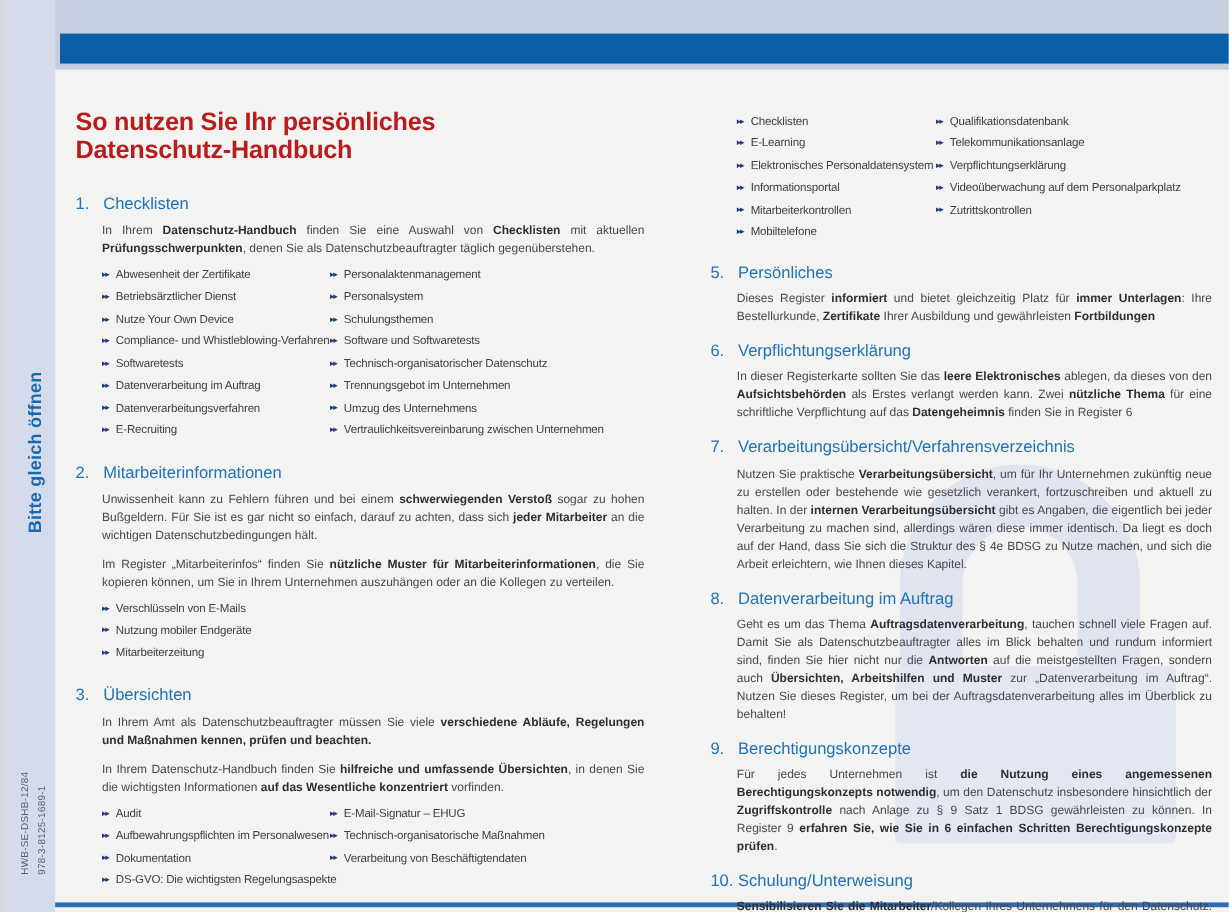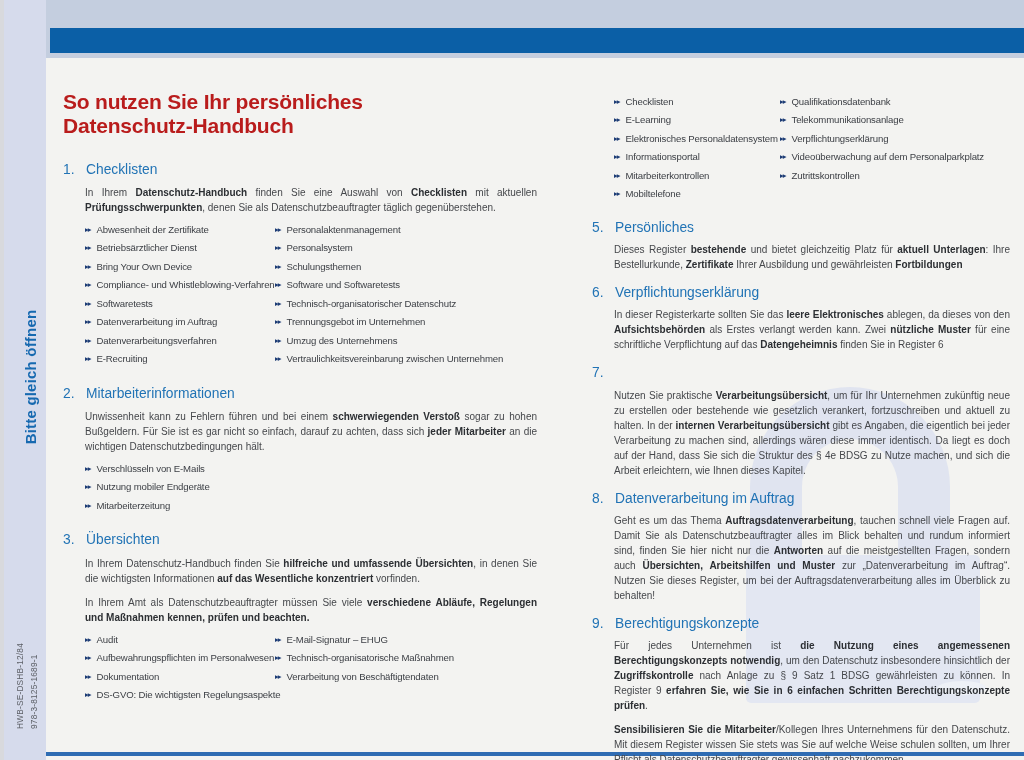--- a/index.html
+++ b/index.html
@@ -104,21 +104,21 @@
               <div class="bullet">
                 <span class="bullet-icon">▸▸</span>
                 <span class="bullet-label">Abwesenheit der Zertifikate</span>
               </div>
               <div class="bullet">
                 <span class="bullet-icon">▸▸</span>
                 <span class="bullet-label">Betriebsärztlicher Dienst</span>
               </div>
               <div class="bullet">
                 <span class="bullet-icon">▸▸</span>
-                <span class="bullet-label">Bring Your Own Device</span>
+                <span class="bullet-label">Nutze Your Own Device</span>
               </div>
               <div class="bullet">
                 <span class="bullet-icon">▸▸</span>
                 <span class="bullet-label">Compliance- und Whistleblowing-Verfahren</span>
               </div>
               <div class="bullet">
                 <span class="bullet-icon">▸▸</span>
                 <span class="bullet-label">Softwaretests</span>
               </div>
               <div class="bullet">
@@ -169,20 +169,21 @@
               </div>
             </div>
           </div>
         </div>
         <div class="section">
           <div class="heading">
             <span class="num">2.</span>
             <span class="htitle">Mitarbeiterinformationen</span>
           </div>
           <p class="para"><span>Unwissenheit kann zu Fehlern führen und bei einem </span><b>schwerwiegenden Verstoß</b><span> sogar zu hohen Bußgeldern. Für Sie ist es gar nicht so einfach, darauf zu achten, dass sich </span><b>jeder Mitarbeiter</b><span> an die wichtigen Datenschutzbedingungen hält.</span></p>
+          <p class="para"><span>Im Register „Mitarbeiterinfos“ finden Sie </span><b>nützliche Muster für Mitarbeiterinformationen</b><span>, die Sie kopieren können, um Sie in Ihrem Unternehmen auszuhängen oder an die Kollegen zu verteilen.</span></p>
           <div class="bullet-cols">
             <div class="bullet-col c1w">
               <div class="bullet">
                 <span class="bullet-icon">▸▸</span>
                 <span class="bullet-label">Verschlüsseln von E-Mails</span>
               </div>
               <div class="bullet">
                 <span class="bullet-icon">▸▸</span>
                 <span class="bullet-label">Nutzung mobiler Endgeräte</span>
               </div>
@@ -191,22 +192,22 @@
                 <span class="bullet-label">Mitarbeiterzeitung</span>
               </div>
             </div>
           </div>
         </div>
         <div class="section">
           <div class="heading">
             <span class="num">3.</span>
             <span class="htitle">Übersichten</span>
           </div>
+          <p class="para"><span>In Ihrem Amt als Datenschutzbeauftragter müssen Sie viele </span><b>verschiedene Abläufe, Regelungen und Maßnahmen kennen, prüfen und beachten.</b></p>
           <p class="para"><span>In Ihrem Datenschutz-Handbuch finden Sie </span><b>hilfreiche und umfassende Übersichten</b><span>, in denen Sie die wichtigsten Informationen </span><b>auf das Wesentliche konzentriert</b><span> vorfinden.</span></p>
-          <p class="para"><span>In Ihrem Amt als Datenschutzbeauftragter müssen Sie viele </span><b>verschiedene Abläufe, Regelungen und Maßnahmen kennen, prüfen und beachten.</b></p>
           <div class="bullet-cols">
             <div class="bullet-col c1w">
               <div class="bullet">
                 <span class="bullet-icon">▸▸</span>
                 <span class="bullet-label">Audit</span>
               </div>
               <div class="bullet">
                 <span class="bullet-icon">▸▸</span>
                 <span class="bullet-label">Aufbewahrungspflichten im Personalwesen</span>
               </div>
@@ -290,47 +291,52 @@
             </div>
           </div>
         </div>
       </div>
     <div id="right-sections">
         <div class="section">
           <div class="heading">
             <span class="num">5.</span>
             <span class="htitle">Persönliches</span>
           </div>
-          <p class="para"><span>Dieses Register </span><b>bestehende</b><span> und bietet gleichzeitig Platz für </span><b>aktuell Unterlagen</b><span>: Ihre Bestellurkunde, </span><b>Zertifikate</b><span> Ihrer Ausbildung und gewährleisten </span><b>Fortbildungen</b></p>
+          <p class="para"><span>Dieses Register </span><b>informiert</b><span> und bietet gleichzeitig Platz für </span><b>immer Unterlagen</b><span>: Ihre Bestellurkunde, </span><b>Zertifikate</b><span> Ihrer Ausbildung und gewährleisten </span><b>Fortbildungen</b></p>
         </div>
         <div class="section">
           <div class="heading">
             <span class="num">6.</span>
             <span class="htitle">Verpflichtungserklärung</span>
           </div>
-          <p class="para"><span>In dieser Registerkarte sollten Sie das </span><b>leere Elektronisches</b><span> ablegen, da dieses von den </span><b>Aufsichtsbehörden</b><span> als Erstes verlangt werden kann. Zwei </span><b>nützliche Muster</b><span> für eine schriftliche Verpflichtung auf das </span><b>Datengeheimnis</b><span> finden Sie in Register 6</span></p>
+          <p class="para"><span>In dieser Registerkarte sollten Sie das </span><b>leere Elektronisches</b><span> ablegen, da dieses von den </span><b>Aufsichtsbehörden</b><span> als Erstes verlangt werden kann. Zwei </span><b>nützliche Thema</b><span> für eine schriftliche Verpflichtung auf das </span><b>Datengeheimnis</b><span> finden Sie in Register 6</span></p>
         </div>
         <div class="section">
           <div class="heading">
             <span class="num">7.</span>
+            <span class="htitle">Verarbeitungsübersicht/Verfahrensverzeichnis</span>
           </div>
           <p class="para"><span>Nutzen Sie praktische </span><b>Verarbeitungsübersicht</b><span>, um für Ihr Unternehmen zukünftig neue zu erstellen oder bestehende wie gesetzlich verankert, fortzuschreiben und aktuell zu halten. In der </span><b>internen Verarbeitungsübersicht</b><span> gibt es Angaben, die eigentlich bei jeder Verarbeitung zu machen sind, allerdings wären diese immer identisch. Da liegt es doch auf der Hand, dass Sie sich die Struktur des § 4e BDSG zu Nutze machen, und sich die Arbeit erleichtern, wie Ihnen dieses Kapitel.</span></p>
         </div>
         <div class="section">
           <div class="heading">
             <span class="num">8.</span>
             <span class="htitle">Datenverarbeitung im Auftrag</span>
           </div>
           <p class="para"><span>Geht es um das Thema </span><b>Auftragsdatenverarbeitung</b><span>, tauchen schnell viele Fragen auf. Damit Sie als Datenschutzbeauftragter alles im Blick behalten und rundum informiert sind, finden Sie hier nicht nur die </span><b>Antworten</b><span> auf die meistgestellten Fragen, sondern auch </span><b>Übersichten, Arbeitshilfen und Muster</b><span> zur „Datenverarbeitung im Auftrag“. Nutzen Sie dieses Register, um bei der Auftragsdatenverarbeitung alles im Überblick zu behalten!</span></p>
         </div>
         <div class="section">
           <div class="heading">
             <span class="num">9.</span>
             <span class="htitle">Berechtigungskonzepte</span>
           </div>
           <p class="para"><span>Für jedes Unternehmen ist </span><b>die Nutzung eines angemessenen Berechtigungskonzepts notwendig</b><span>, um den Datenschutz insbesondere hinsichtlich der </span><b>Zugriffskontrolle</b><span> nach Anlage zu § 9 Satz 1 BDSG gewährleisten zu können. In Register 9 </span><b>erfahren Sie, wie Sie in 6 einfachen Schritten Berechtigungskonzepte prüfen</b><span>.</span></p>
         </div>
         <div class="section">
+          <div class="heading">
+            <span class="num">10.</span>
+            <span class="htitle">Schulung/Unterweisung</span>
+          </div>
           <p class="para"><b>Sensibilisieren Sie die Mitarbeiter</b><span>/Kollegen Ihres Unternehmens für den Datenschutz. Mit diesem Register wissen Sie stets was Sie auf welche Weise schulen sollten, um Ihrer Pflicht als Datenschutzbeauftragter gewissenhaft nachzukommen.</span></p>
         </div>
       </div>
   </div>
 </div>
 
 </body></html>

